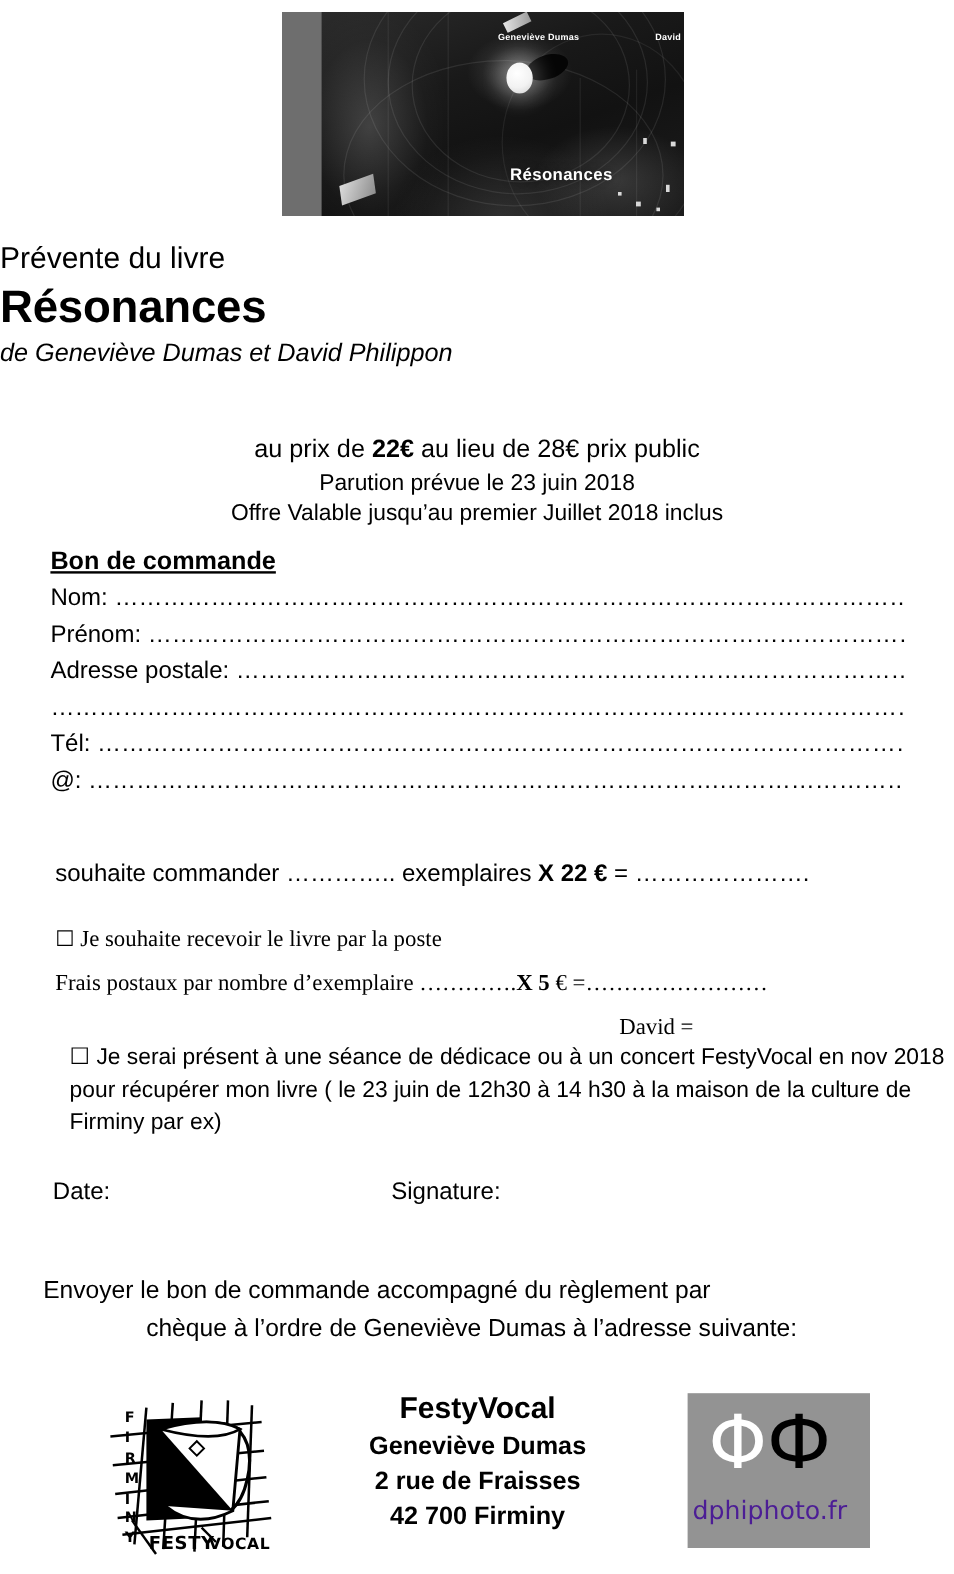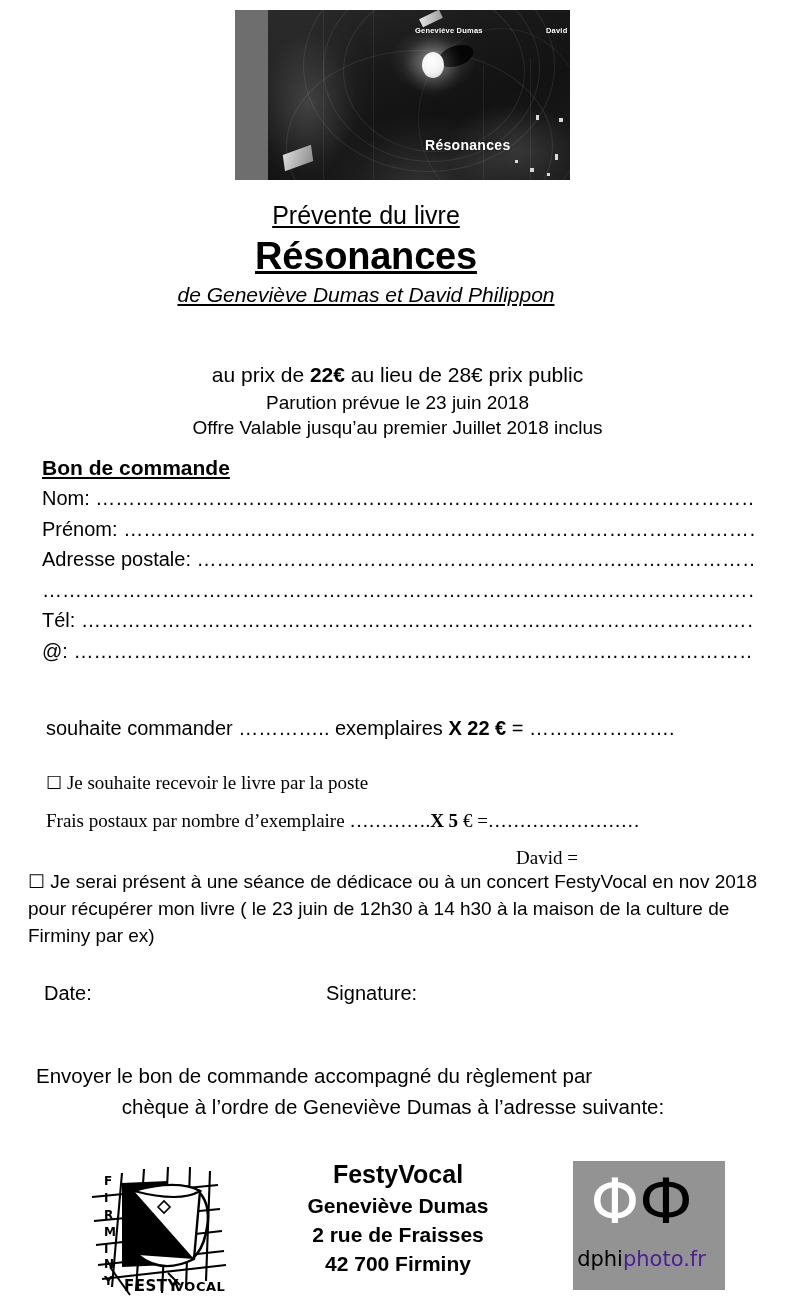--- a/index.html
+++ b/index.html
@@ -119,22 +119,20 @@
     text-shadow: 0 0 7px rgba(0,0,0,0.5);
     white-space: nowrap;
   }
 
   
   #heading-block {
     position: absolute;
     left: 0;
     top: 198px;
     width: 732px;
-    text-align: center;
-    text-decoration: underline;
   }
   #preorder-line {
     font-size: 25px;
     line-height: 34px;
     font-weight: normal;
   }
   #book-title {
     font-size: 38px;
     line-height: 48px;
     font-weight: bold;
@@ -218,21 +216,21 @@
   #shipping-block .chk { font-size: 18px; }
   #shipping-line-2 b { font-weight: bold; }
   #total-line {
     margin-left: 470px;
     white-space: nowrap;
   }
 
   
   #attendance-block {
     position: absolute;
-    left: 28px;
+    left: 58px;
     top: 868px;
     width: 730px;
     font-size: 19px;
     line-height: 27px;
   }
 
   
   #datesign-row {
     position: absolute;
     left: 44px;
@@ -317,21 +315,21 @@
   #dphi-glyph-black { color: #000000; }
   #dphi-wordmark {
     position: absolute;
     left: 0;
     top: 86px;
     width: 137px;
     text-align: center;
     font-size: 21px;
     font-family: "DejaVu Sans", sans-serif;
   }
-  #dphi-word-a { color: #000000; }
+  #dphi-word-a { color: #4c1d95; }
   #dphi-word-b { color: #4c1d95; }
 </style>
 </head>
 <body>
 
 <div id="cover-figure">
   <div id="cover-photo">
     <div class="cover-curve cv1"></div>
     <div class="cover-curve cv2"></div>
     <div class="cover-curve cv3"></div>

